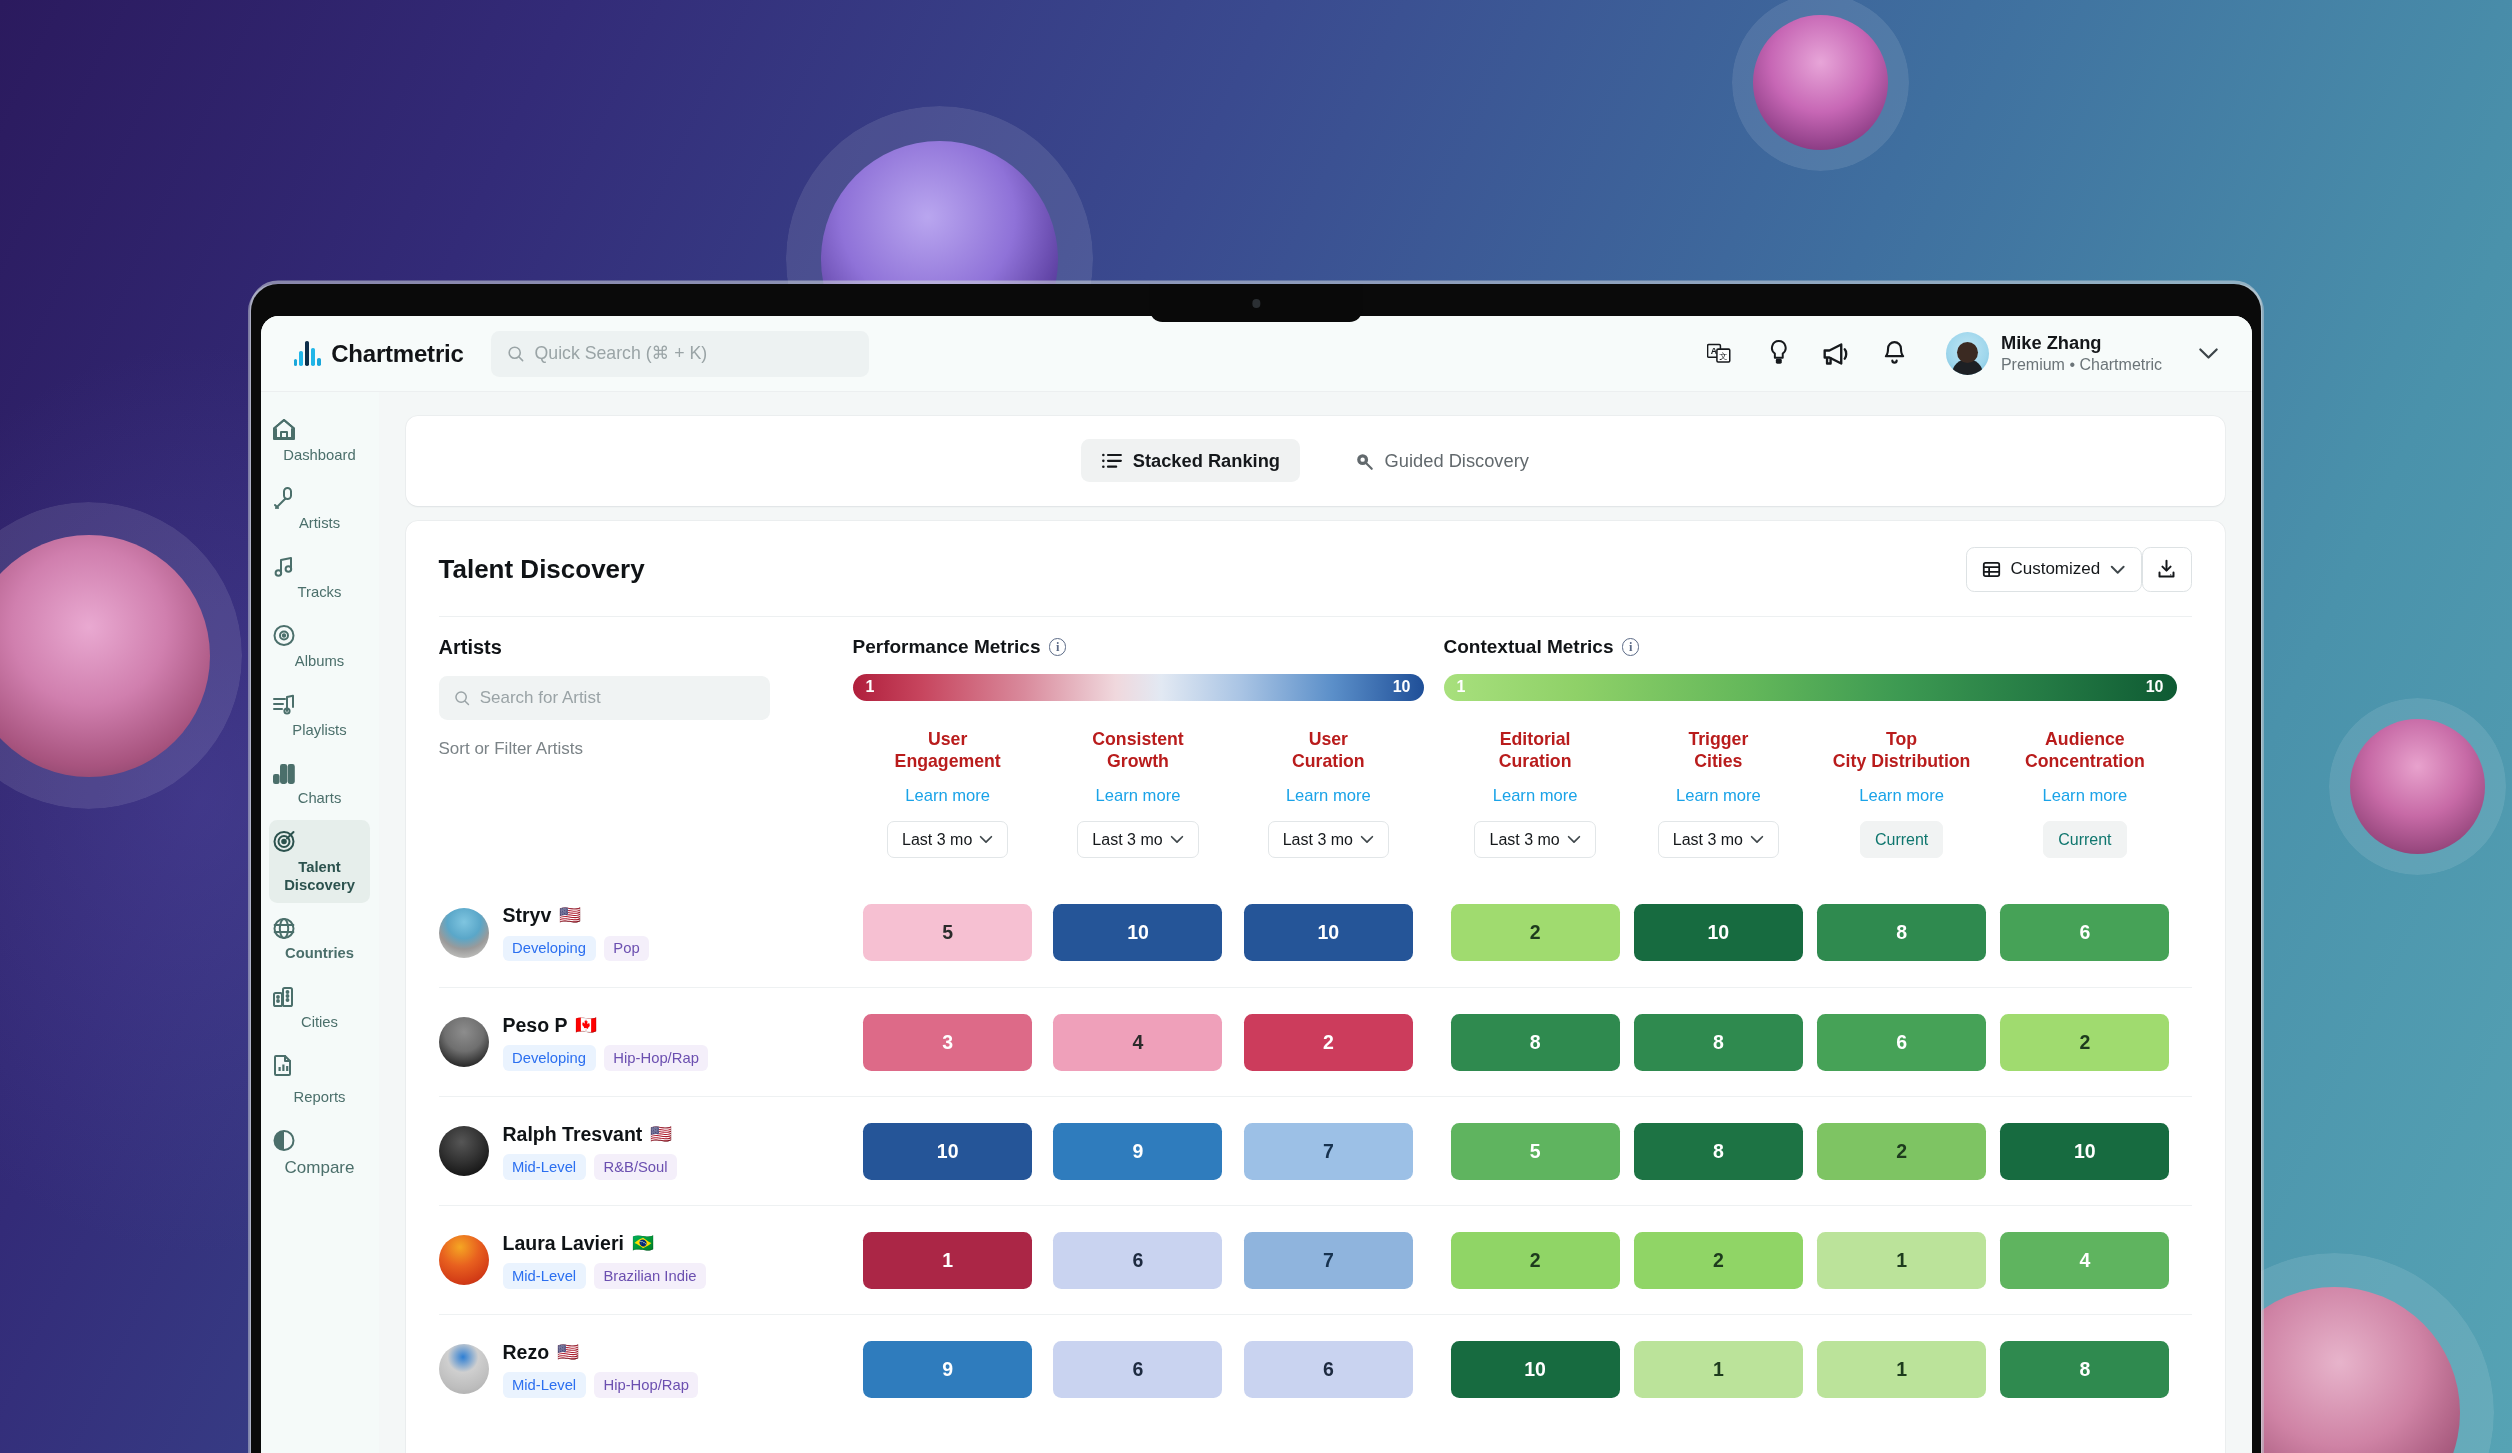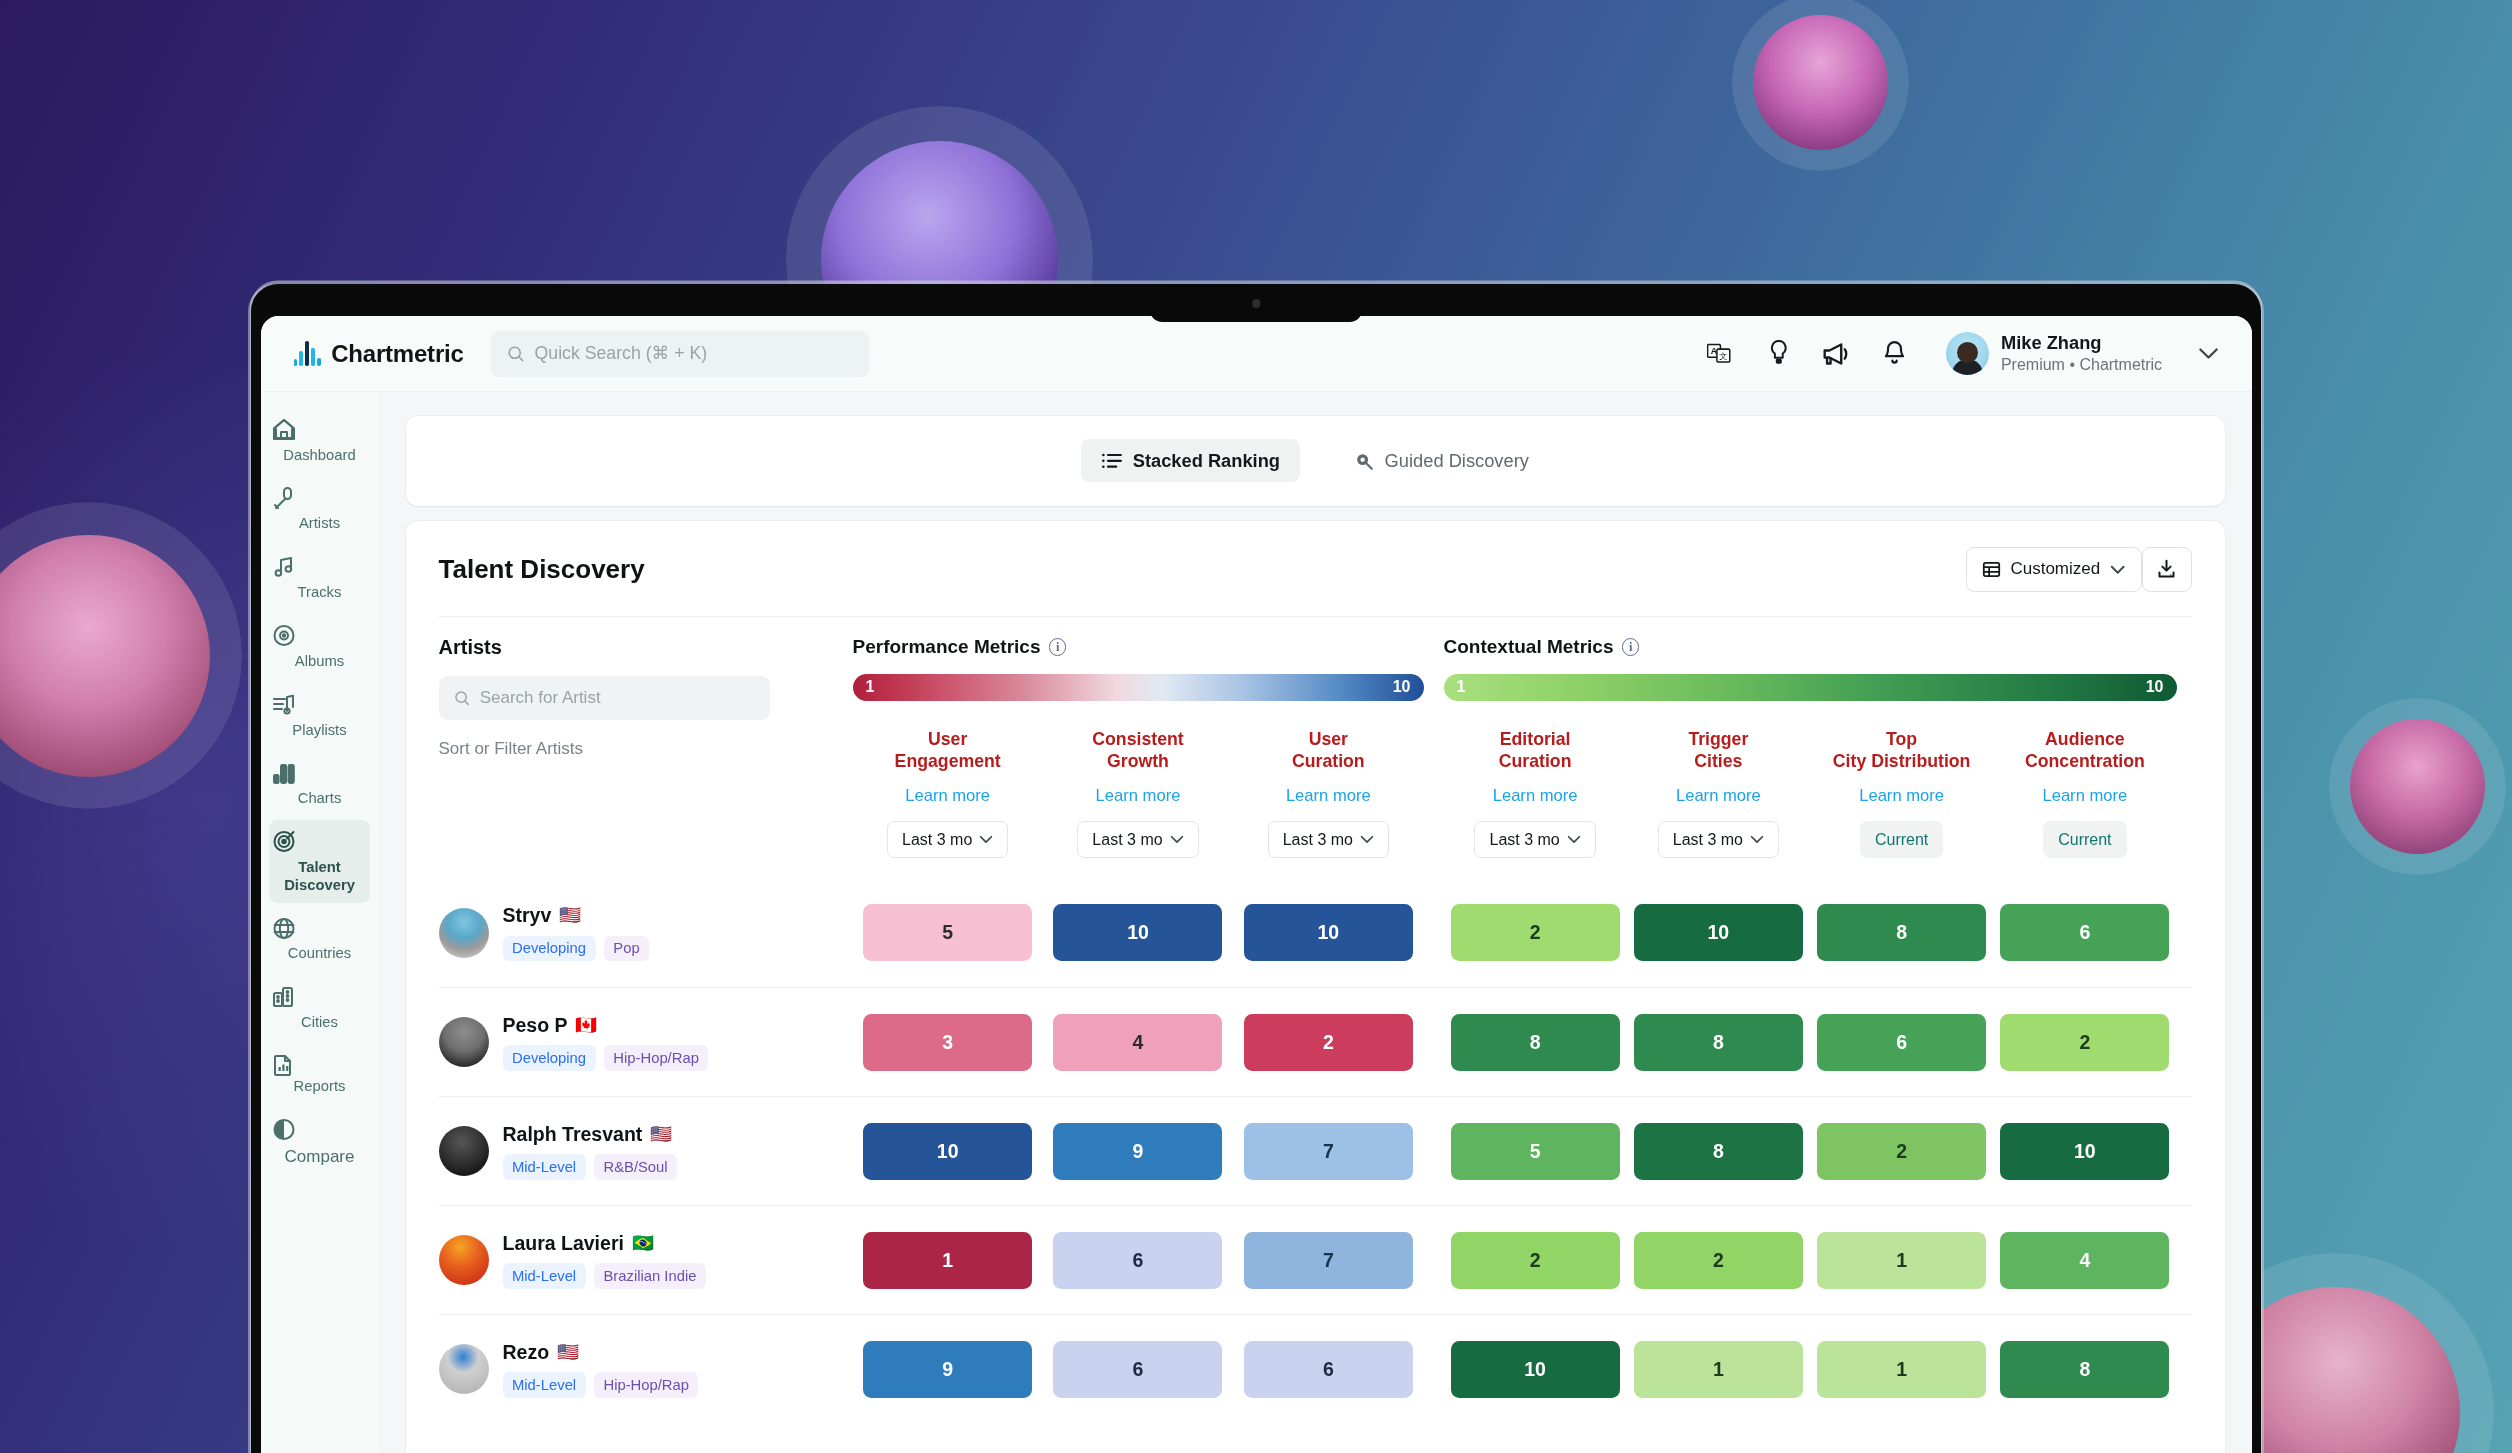--- a/index.html
+++ b/index.html
@@ -337,21 +337,21 @@
             </div>
             <div style="margin: 0px 8.3px 3.5px; padding: 9.5px 2.4px 8.3px; border-radius: 8.3px; text-align: center; cursor: pointer; color: rgb(75, 111, 107);">
               <span style="display:block;">
                 <svg width="26" height="25" viewBox="0 0 26 25" fill="none" stroke="currentColor" stroke-width="2" stroke-linejoin="round" stroke-linecap="round">
                   <circle cx="13" cy="12.5" r="9.5"></circle>
                   <ellipse cx="13" cy="12.5" rx="4.2" ry="9.5"></ellipse>
                   <line x1="3.6" y1="9" x2="22.4" y2="9"></line>
                   <line x1="3.6" y1="16" x2="22.4" y2="16"></line>
                 </svg>
               </span>
-              <span style="display:block;margin-top:4.7px;font-size:14.8px;line-height:1.2;">Countries</span>
+              <span style="display:block;margin-top:4.7px;font-size:14.8px;line-height:1.2;font-weight:bold;">Countries</span>
             </div>
             <div style="margin: 0px 8.3px 3.5px; padding: 9.5px 2.4px 8.3px; border-radius: 8.3px; text-align: center; cursor: pointer; color: rgb(75, 111, 107);">
               <span style="display:block;">
                 <svg width="26" height="25" viewBox="0 0 26 25" fill="none" stroke="currentColor" stroke-width="2" stroke-linejoin="round" stroke-linecap="round">
                   <rect x="3" y="8" width="8" height="13" rx="1.6"></rect>
                   <rect x="12" y="3" width="9" height="18" rx="1.6"></rect>
                   <circle cx="7" cy="12" r="0.9" fill="currentColor"></circle>
                   <circle cx="7" cy="16" r="0.9" fill="currentColor"></circle>
                   <circle cx="16.5" cy="7" r="0.9" fill="currentColor"></circle>
                   <circle cx="16.5" cy="11" r="0.9" fill="currentColor"></circle>
@@ -363,21 +363,21 @@
             <div style="margin: 0px 8.3px 3.5px; padding: 9.5px 2.4px 8.3px; border-radius: 8.3px; text-align: center; cursor: pointer; color: rgb(75, 111, 107);">
               <span style="display:block;">
                 <svg width="26" height="25" viewBox="0 0 26 25" fill="none" stroke="currentColor" stroke-width="2" stroke-linejoin="round" stroke-linecap="round">
                   <path d="M5 3h9l5 5v13a1 1 0 0 1-1 1H5a1 1 0 0 1-1-1V4a1 1 0 0 1 1-1z"></path>
                   <path d="M14 3v5h5"></path>
                   <rect x="7.5" y="14" width="2.2" height="4" fill="currentColor" stroke="none"></rect>
                   <rect x="11.3" y="11.5" width="2.2" height="6.5" fill="currentColor" stroke="none"></rect>
                   <rect x="15.1" y="13" width="2.2" height="5" fill="currentColor" stroke="none"></rect>
                 </svg>
               </span>
-              <span style="display:block;margin-top:0;font-size:14.8px;line-height:1.2;">Reports</span>
+              <span style="display:block;margin-top:11px;font-size:14.8px;line-height:1.2;">Reports</span>
             </div>
             <div style="margin: 0px 8.3px 3.5px; padding: 9.5px 2.4px 8.3px; border-radius: 8.3px; text-align: center; cursor: pointer; color: rgb(75, 111, 107);">
               <span style="display:block;">
                 <svg width="26" height="25" viewBox="0 0 26 25" fill="none" stroke="currentColor" stroke-width="2" stroke-linejoin="round" stroke-linecap="round">
                   <circle cx="13" cy="12.5" r="9.5"></circle>
                   <path d="M13 3a9.5 9.5 0 0 0 0 19z" fill="currentColor" stroke="none"></path>
                 </svg>
               </span>
               <span style="display:block;margin-top:4.7px;font-size:17px;line-height:1.2;">Compare</span>
             </div>

